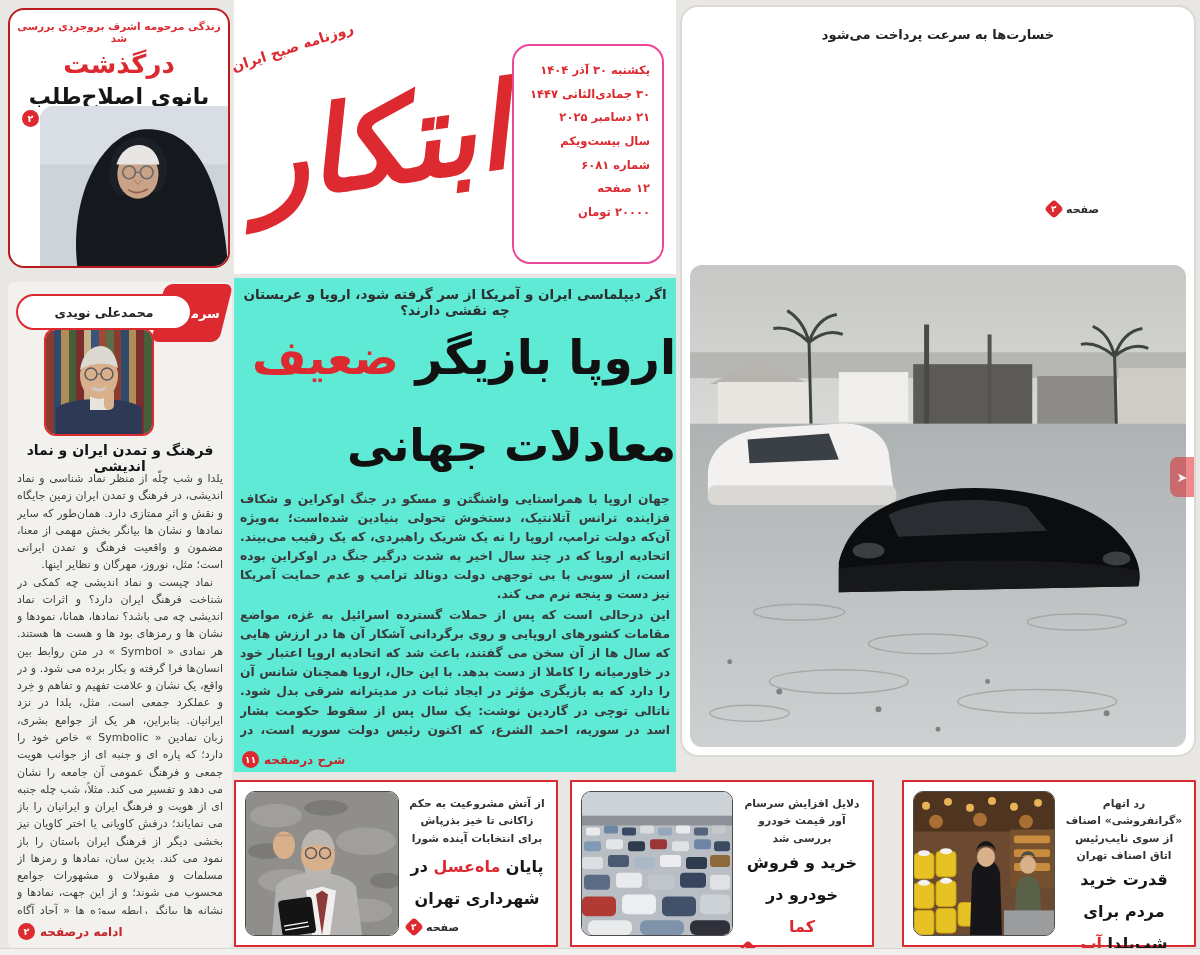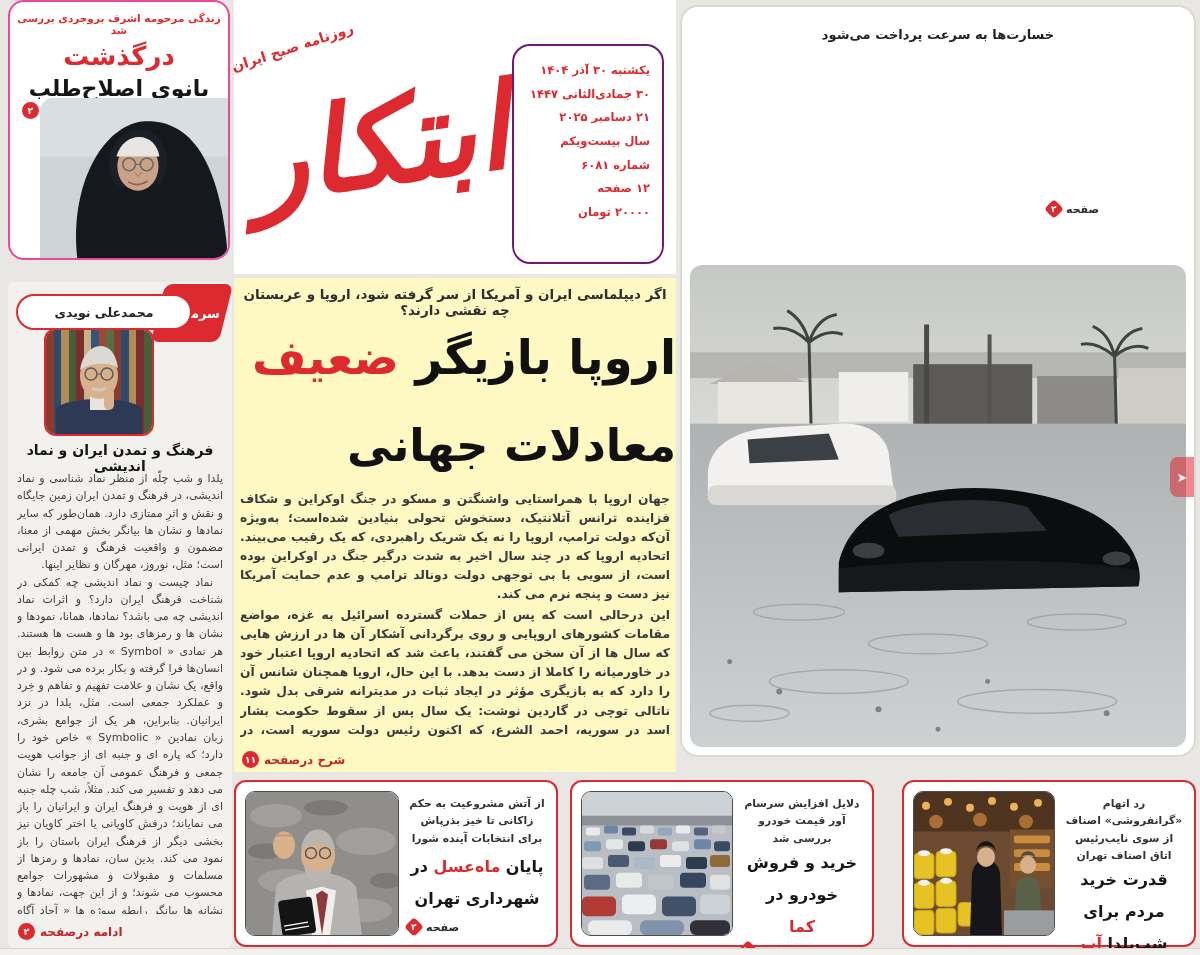--- a/index.html
+++ b/index.html
@@ -5,25 +5,25 @@
   html,body{margin:0;padding:0;}
   body{width:1200px;height:955px;background:#e9e7e4;font-family:"DejaVu Sans",sans-serif;overflow:hidden;}
   .page{position:relative;width:1200px;height:955px;direction:rtl;}
   .card{position:absolute;background:#fff;box-sizing:border-box;}
   .red{color:#dd2a30;}
   .center{text-align:center;}
 
   
   .masthead-bg{position:absolute;left:234px;top:0;width:442px;height:274px;background:#fff;}
   .logo-wrap{position:absolute;left:228px;top:0;width:296px;height:272px;}
-  .date-card{position:absolute;left:512px;top:44px;width:152px;height:220px;border:2px solid #701a75;border-radius:18px;background:#fff;box-sizing:border-box;padding:16px 12px 10px 8px;color:#dd2a30;font-size:11.5px;font-weight:bold;text-align:right;}
+  .date-card{position:absolute;left:512px;top:44px;width:152px;height:220px;border:2px solid #ec4899;border-radius:18px;background:#fff;box-sizing:border-box;padding:16px 12px 10px 8px;color:#dd2a30;font-size:11.5px;font-weight:bold;text-align:right;}
   .date-card p{margin:0 0 7px 0;line-height:1.45;}
 
   
-  .obituary{left:8px;top:0;width:222px;height:260px;border:2px solid #ec4899;border-radius:16px;overflow:hidden;}
+  .obituary{left:8px;top:8px;width:222px;height:260px;border:2px solid #b91c1c;border-radius:16px;overflow:hidden;}
   .obituary .kicker{margin-top:10px;font-size:10.5px;font-weight:bold;color:#dd2a30;}
   .obituary .t-red{margin-top:6px;font-size:26px;font-weight:bold;color:#dd2a30;line-height:1.1;}
   .obituary .t-black{margin-top:6px;font-size:22px;font-weight:bold;color:#151517;line-height:1.1;}
   .obituary .pg{position:absolute;left:12px;top:100px;}
   .obit-photo{position:absolute;left:30px;right:0;top:96px;bottom:0;border-top-left-radius:14px;overflow:hidden;}
 
   
   .pg{display:inline-flex;align-items:center;gap:5px;font-size:11px;font-weight:bold;color:#2d2d2f;direction:rtl;}
   .badge-circle{display:inline-flex;align-items:center;justify-content:center;width:17px;height:17px;border-radius:50%;background:#dd2a30;color:#fff;font-size:9.5px;font-weight:bold;}
   .badge-diamond{display:inline-flex;align-items:center;justify-content:center;width:14px;height:14px;border-radius:4px;background:#dd2a30;transform:rotate(45deg);}
@@ -33,21 +33,21 @@
   
   .flood{left:680px;top:5px;width:516px;height:752px;border:2px solid #dcd9d5;border-radius:18px;overflow:hidden;}
   .flood .kicker{margin-top:20px;font-size:13px;font-weight:bold;color:#222;}
   .flood h2{margin:14px 0 0 0;font-size:39px;line-height:1.65;font-weight:900;text-align:center;}
   .outline{color:#fff;-webkit-text-stroke:2.2px #141414;}
   .flood .pg{position:absolute;left:365px;top:195px;}
   .flood-photo{position:absolute;left:8px;right:8px;top:258px;bottom:8px;border-radius:12px;overflow:hidden;}
   .photo-tab{position:absolute;right:0;top:450px;width:24px;height:40px;background:rgba(221,42,48,.55);border-radius:8px 0 0 8px;display:flex;align-items:center;justify-content:center;color:rgba(255,255,255,.9);font-size:13px;cursor:pointer;}
 
   
-  .main-story{left:234px;top:278px;width:442px;height:494px;background:#fef9c3;}
+  .main-story{left:234px;top:278px;width:442px;height:494px;background:#5eead4;}
   .main-story .kicker{padding-top:8px;font-size:13.5px;font-weight:bold;color:#2e2e30;}
   .main-story h1{margin:16px 0 0 0;text-align:right;font-weight:900;color:#111;}
   .main-story h1 .l1{font-size:47px;line-height:1.0;display:block;}
   .main-story h1 .l2{font-size:45px;line-height:1.0;display:block;margin-top:42px;}
   .main-body{position:absolute;left:6px;right:6px;top:212px;bottom:28px;overflow:hidden;font-size:12.3px;line-height:1.55;color:#3a3a3c;text-align:justify;font-weight:bold;}
   .main-body p{margin:0 0 2px 0;}
   .main-story .continue{position:absolute;left:8px;bottom:4px;}
 
   
   .editorial{position:absolute;left:8px;top:282px;width:224px;height:666px;background:#f3f1ee;border-radius:6px;}
@@ -55,21 +55,21 @@
   .ed-tab span{transform:skewX(14deg);color:#fff;font-size:13px;font-weight:bold;}
   .ed-pill{position:absolute;left:8px;top:12px;width:176px;height:36px;border:2px solid #dd2a30;border-radius:20px;background:#fff;display:flex;align-items:center;justify-content:center;font-size:12.5px;font-weight:bold;color:#222;box-sizing:border-box;}
   .ed-photo{position:absolute;left:36px;top:46px;width:106px;height:104px;border:2px solid #dd2a30;border-radius:12px;overflow:hidden;}
   .ed-title{position:absolute;left:0;right:0;top:160px;text-align:center;font-size:14px;font-weight:bold;color:#131315;}
   .ed-body{position:absolute;left:9px;right:9px;top:188px;bottom:34px;overflow:hidden;font-size:11px;line-height:1.57;color:#3e3e40;text-align:justify;}
   .ed-body p{margin:0;}
   .ed-body p + p{text-indent:10px;}
   .editorial .continue{position:absolute;left:10px;bottom:8px;}
 
   
-  .bcard{top:780px;height:167px;border:2px solid #dd2a30;border-radius:12px;display:flex;flex-direction:row;padding:9px;gap:8px;}
+  .bcard{top:780px;height:167px;border:2px solid #dd2a30;border-radius:1px;display:flex;flex-direction:row;padding:9px;gap:8px;}
   .bcard .txt{flex:1;display:flex;flex-direction:column;align-items:center;}
   .bcard .kicker{font-size:10.8px;font-weight:bold;color:#333;text-align:center;line-height:1.6;margin-top:4px;}
   .bcard h3{margin:0;flex:1;display:flex;flex-direction:column;justify-content:center;font-size:16px;font-weight:900;color:#17171a;text-align:center;line-height:2.0;}
   .bcard .pg{align-self:flex-end;margin-bottom:2px;}
   .bphoto{border:1.5px solid #4c4c4c;border-radius:10px;overflow:hidden;flex:none;}
   .b1{left:234px;width:324px;}
   .b2{left:570px;width:304px;}
   .b3{left:902px;width:294px;}
   .footer-strip{position:absolute;left:0;right:0;bottom:0;height:6px;background:#f2f0ed;border-top:1px solid #d9d6d2;}
 </style>

